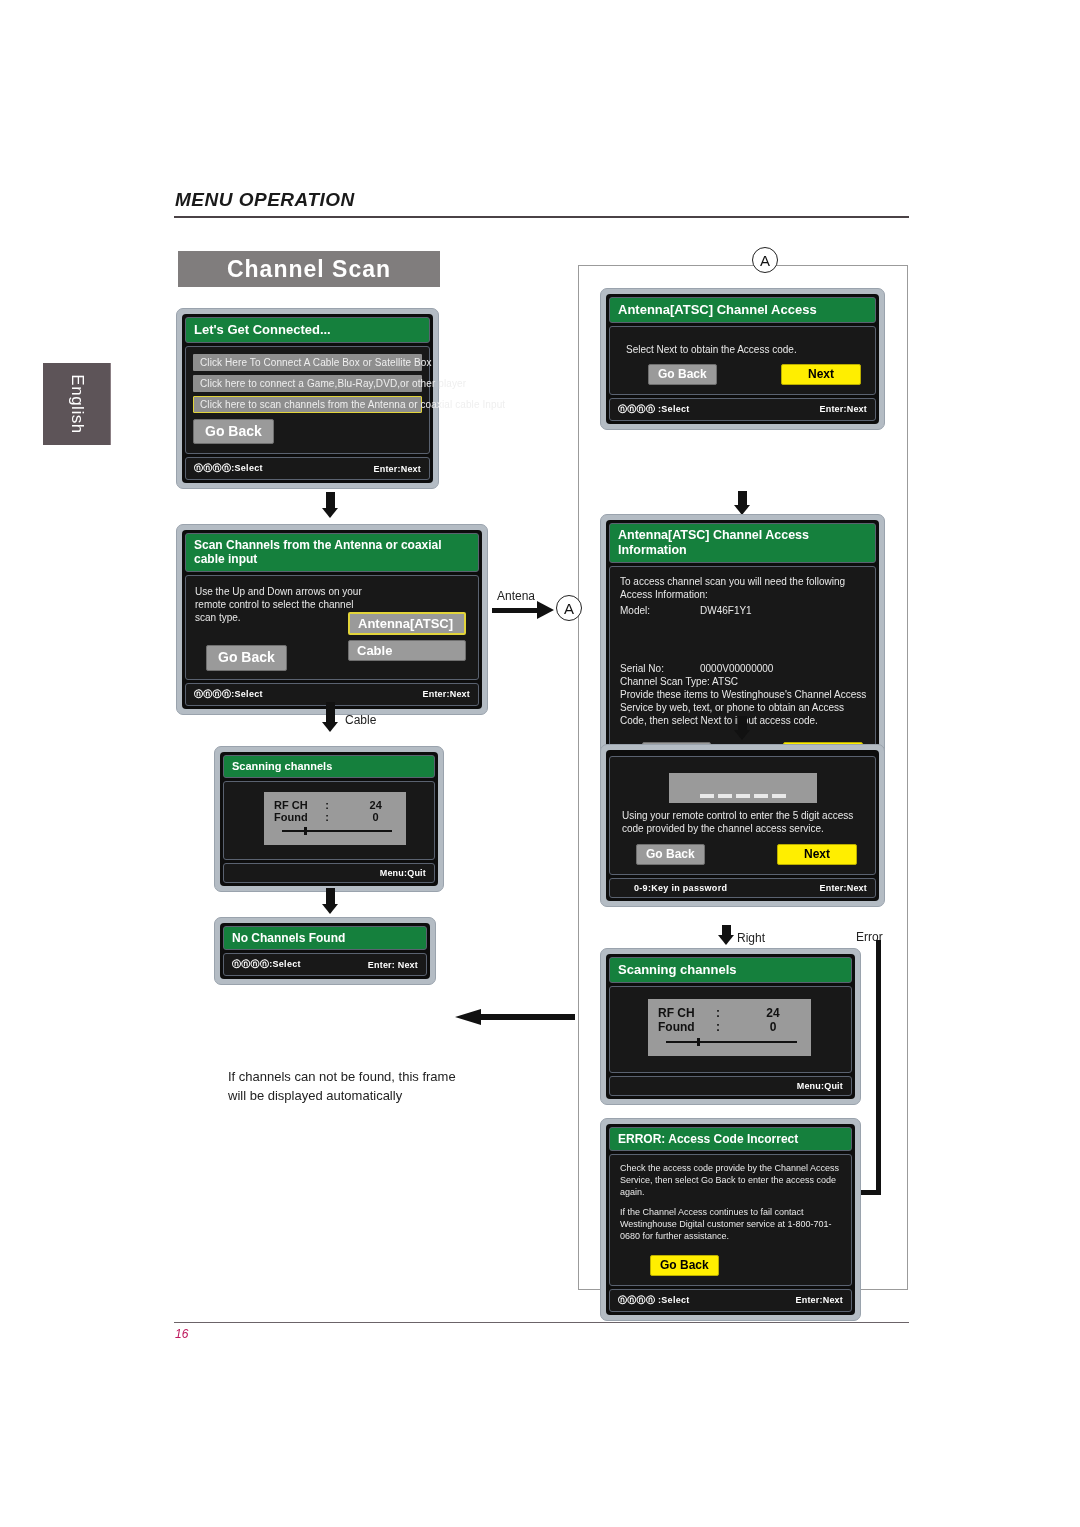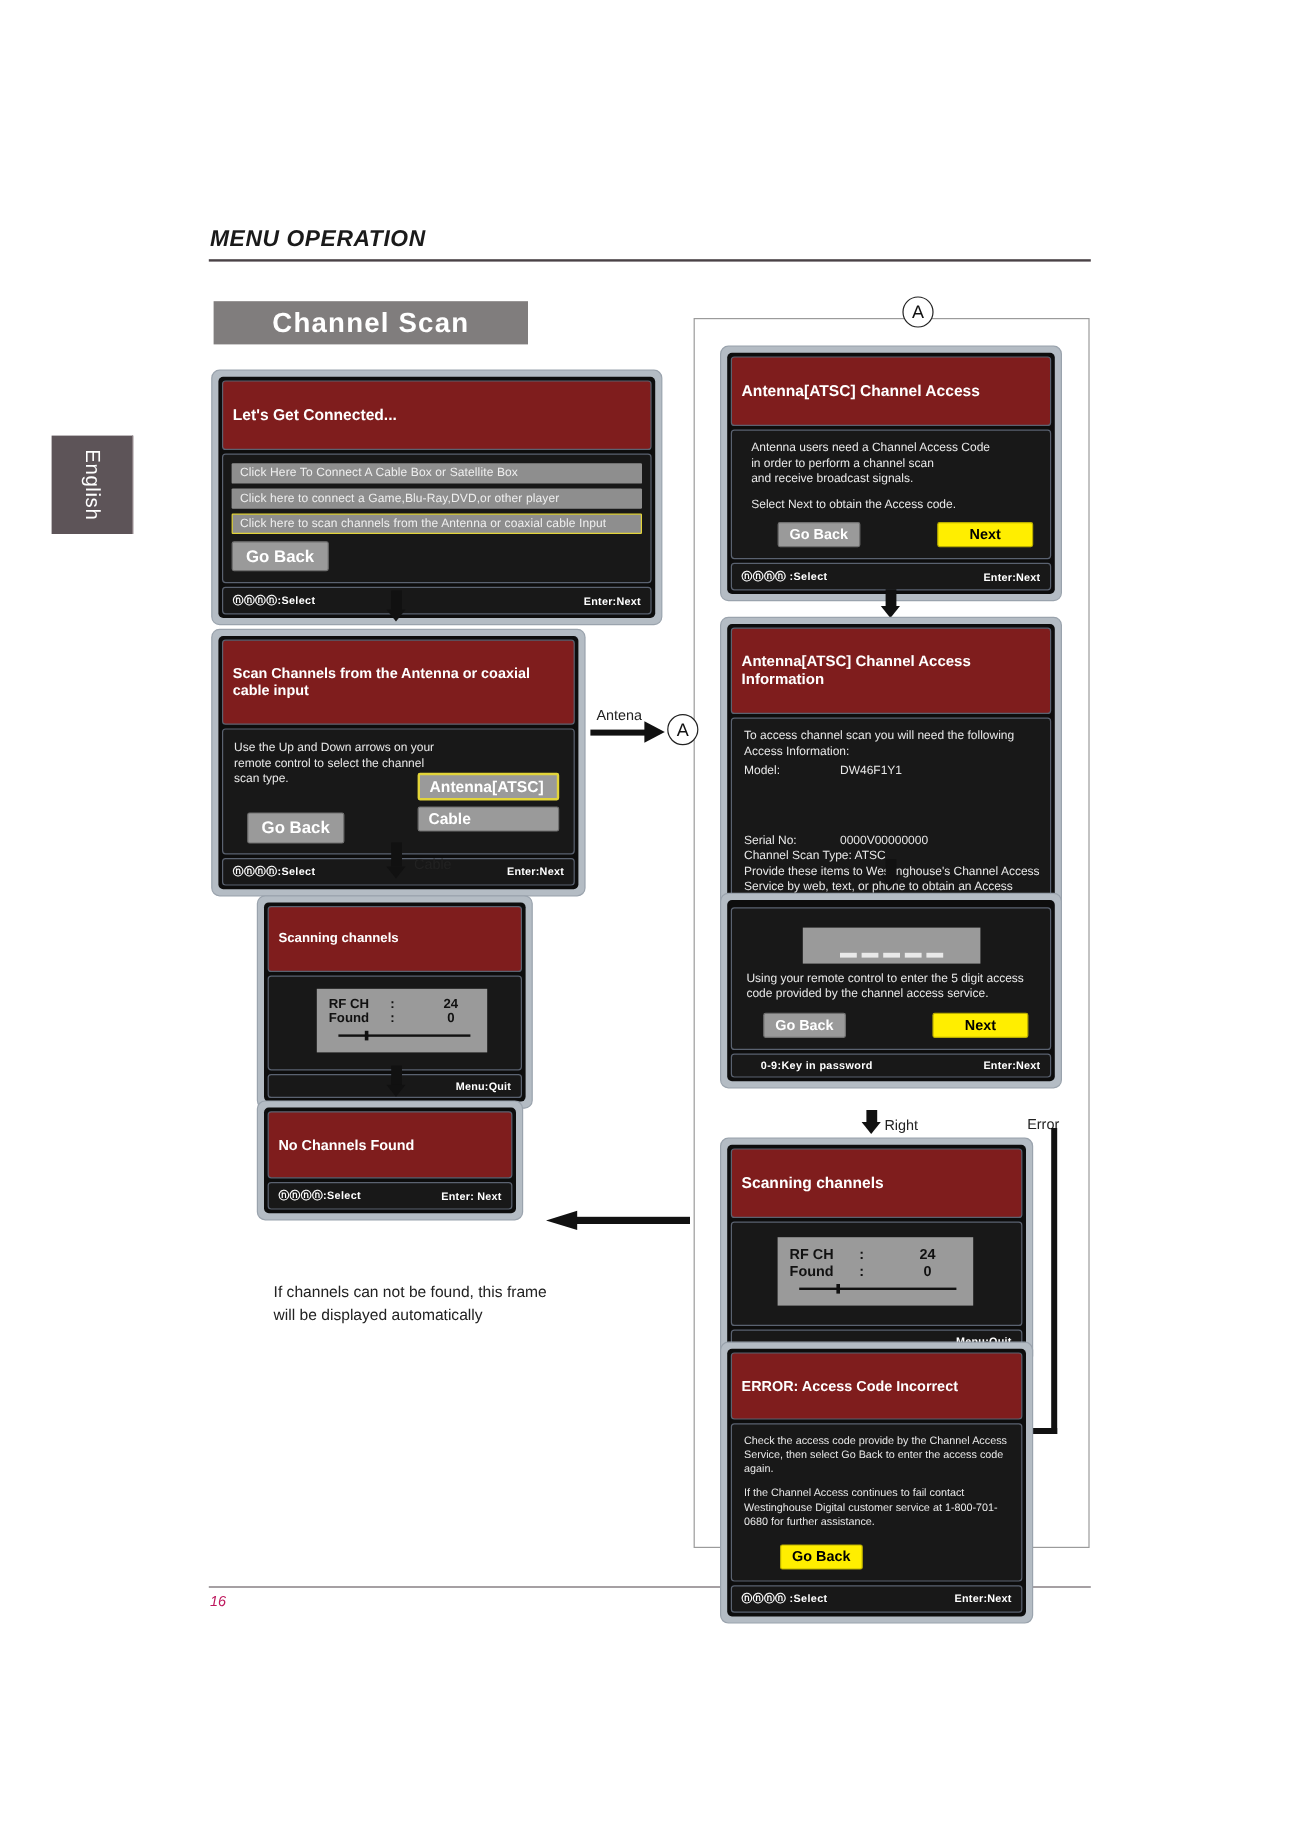--- a/index.html
+++ b/index.html
@@ -55,22 +55,22 @@
   
   .osd {
     position: absolute;
     background: #b4bcc4;
     border: 1px solid #9aa3ad;
     border-radius: 7px;
     padding: 5px;
   }
   .osd-inner { background:#0d0d0d; border-radius:4px; padding:3px; }
   .osd-title {
-    background:#7f1d1d; border:1px solid #5a6270; border-radius:3px;
-    color:#fff; font-weight:bold; padding:20px 8px;
+    background:#15803d; border:1px solid #5a6270; border-radius:3px;
+    color:#fff; font-weight:bold; padding:4px 8px;
     font-size:13px; line-height:1.2;
   }
   .osd-body {
     background:#181818; border:1px solid #5a6270; border-radius:3px;
     margin-top:3px; padding:8px; position:relative;
     color:#e6e6e6;
   }
   .osd-foot {
     background:#181818; border:1px solid #5a6270; border-radius:3px;
     margin-top:3px; padding:4px 8px;
@@ -192,21 +192,21 @@
   <div class="lang-tab">
     <span>English</span>
   </div>
 
   <div class="banner">
     <span>Channel  Scan</span>
   </div>
 
   <div class="right-frame"></div>
 
-  <div class="osd" style="left:176px; top:308px; width:376px;">
+  <div class="osd" style="left:176px; top:308px; width:263px;">
     <div class="osd-inner">
       <div class="osd-title">Let's Get Connected...</div>
       <div class="osd-body" style="padding:7px 7px 9px 7px;">
         <div class="linkbar">Click Here To Connect A Cable Box or  Satellite Box</div>
         <div class="linkbar">Click here to connect a Game,Blu-Ray,DVD,or other player</div>
         <div class="linkbar sel">Click here to scan channels from the Antenna or coaxial cable Input</div>
         <div style="margin-top:6px;">
           <span class="btn">Go Back</span>
         </div>
       </div>
@@ -308,23 +308,20 @@
     <div class="shaft" style="width:96px;"></div>
     <div class="head"></div>
   </div>
 
   <div class="note-text" style="left:228px; top:1068px; width:230px;">If channels can not be found, this frame will be displayed automatically</div>
 
   <div class="osd" style="left:600px; top:288px; width:285px;">
     <div class="osd-inner">
       <div class="osd-title">Antenna[ATSC] Channel Access</div>
       <div class="osd-body" style="padding:8px 10px 9px 16px;">
-        <div class="body-text" style="white-space:pre-line;">Antenna users need a Channel Access Code
-in order to perform a channel scan
-and receive broadcast signals.</div>
         <div class="body-text" style="margin-top:8px;">Select Next to obtain the Access code.</div>
         <div style="display:flex; justify-content:space-between; align-items:center; margin-top:8px; padding:0 4px 0 22px;">
           <span class="btn small">Go Back</span>
           <span class="btn small yellow" style="padding:2px 26px;">Next</span>
         </div>
       </div>
       <div class="osd-foot">
         <span class="left dots">ⓝⓝⓝⓝ :Select</span>
         <span class="right">Enter:Next</span>
       </div>

